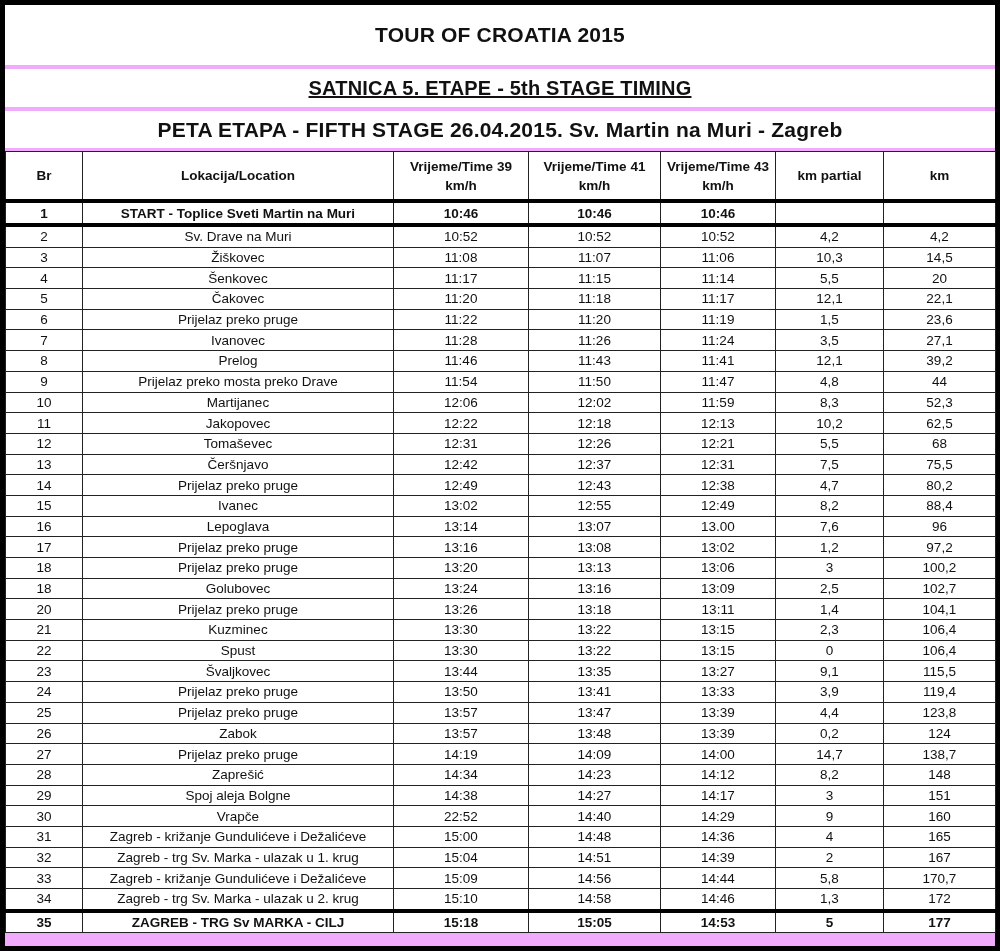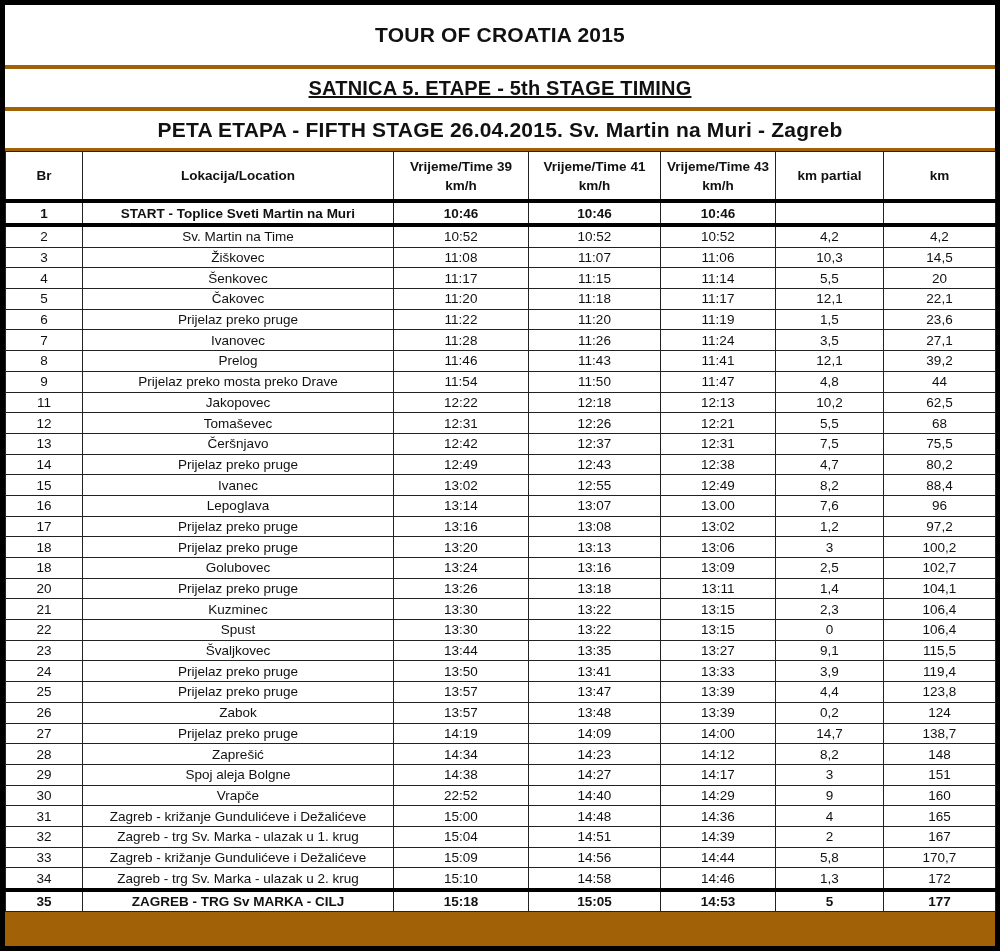--- a/index.html
+++ b/index.html
@@ -1,19 +1,19 @@
 <!DOCTYPE html>
 <html><head>
 <meta charset="utf-8">
 <style>
   html, body { margin: 0; padding: 0; background: #ffffff; }
   body { width: 1000px; height: 951px; overflow: hidden; font-family: "Liberation Sans", sans-serif; color: #111; }
   .sheet {
     position: absolute; left: 0; top: 0; width: 1000px; height: 951px;
-    box-sizing: border-box; border: 5px solid #000; background: #a16207;
+    box-sizing: border-box; border: 5px solid #000; background: #f0abfc;
   }
   .banner {
     position: absolute; left: 0; right: 0; background: #fff;
     display: flex; align-items: center; justify-content: center;
     font-weight: bold; letter-spacing: 0.2px;
   }
   .banner.title { top: 0; height: 60px; font-size: 21px; }
   .banner.sub { top: 64px; height: 38px; font-size: 20px; text-decoration: underline; }
   .banner.stage { top: 106px; height: 37px; font-size: 21px; }
   table {
@@ -71,21 +71,21 @@
           <td>1</td>
           <td>START - Toplice Sveti Martin na Muri</td>
           <td>10:46</td>
           <td>10:46</td>
           <td>10:46</td>
           <td></td>
           <td></td>
         </tr>
         <tr>
           <td>2</td>
-          <td>Sv. Martin na Time</td>
+          <td>Sv. Drave na Muri</td>
           <td>10:52</td>
           <td>10:52</td>
           <td>10:52</td>
           <td>4,2</td>
           <td>4,2</td>
         </tr>
         <tr>
           <td>3</td>
           <td>Žiškovec</td>
           <td>11:08</td>
@@ -140,20 +140,29 @@
           <td>39,2</td>
         </tr>
         <tr>
           <td>9</td>
           <td>Prijelaz preko mosta preko Drave</td>
           <td>11:54</td>
           <td>11:50</td>
           <td>11:47</td>
           <td>4,8</td>
           <td>44</td>
+        </tr>
+        <tr>
+          <td>10</td>
+          <td>Martijanec</td>
+          <td>12:06</td>
+          <td>12:02</td>
+          <td>11:59</td>
+          <td>8,3</td>
+          <td>52,3</td>
         </tr>
         <tr>
           <td>11</td>
           <td>Jakopovec</td>
           <td>12:22</td>
           <td>12:18</td>
           <td>12:13</td>
           <td>10,2</td>
           <td>62,5</td>
         </tr>

